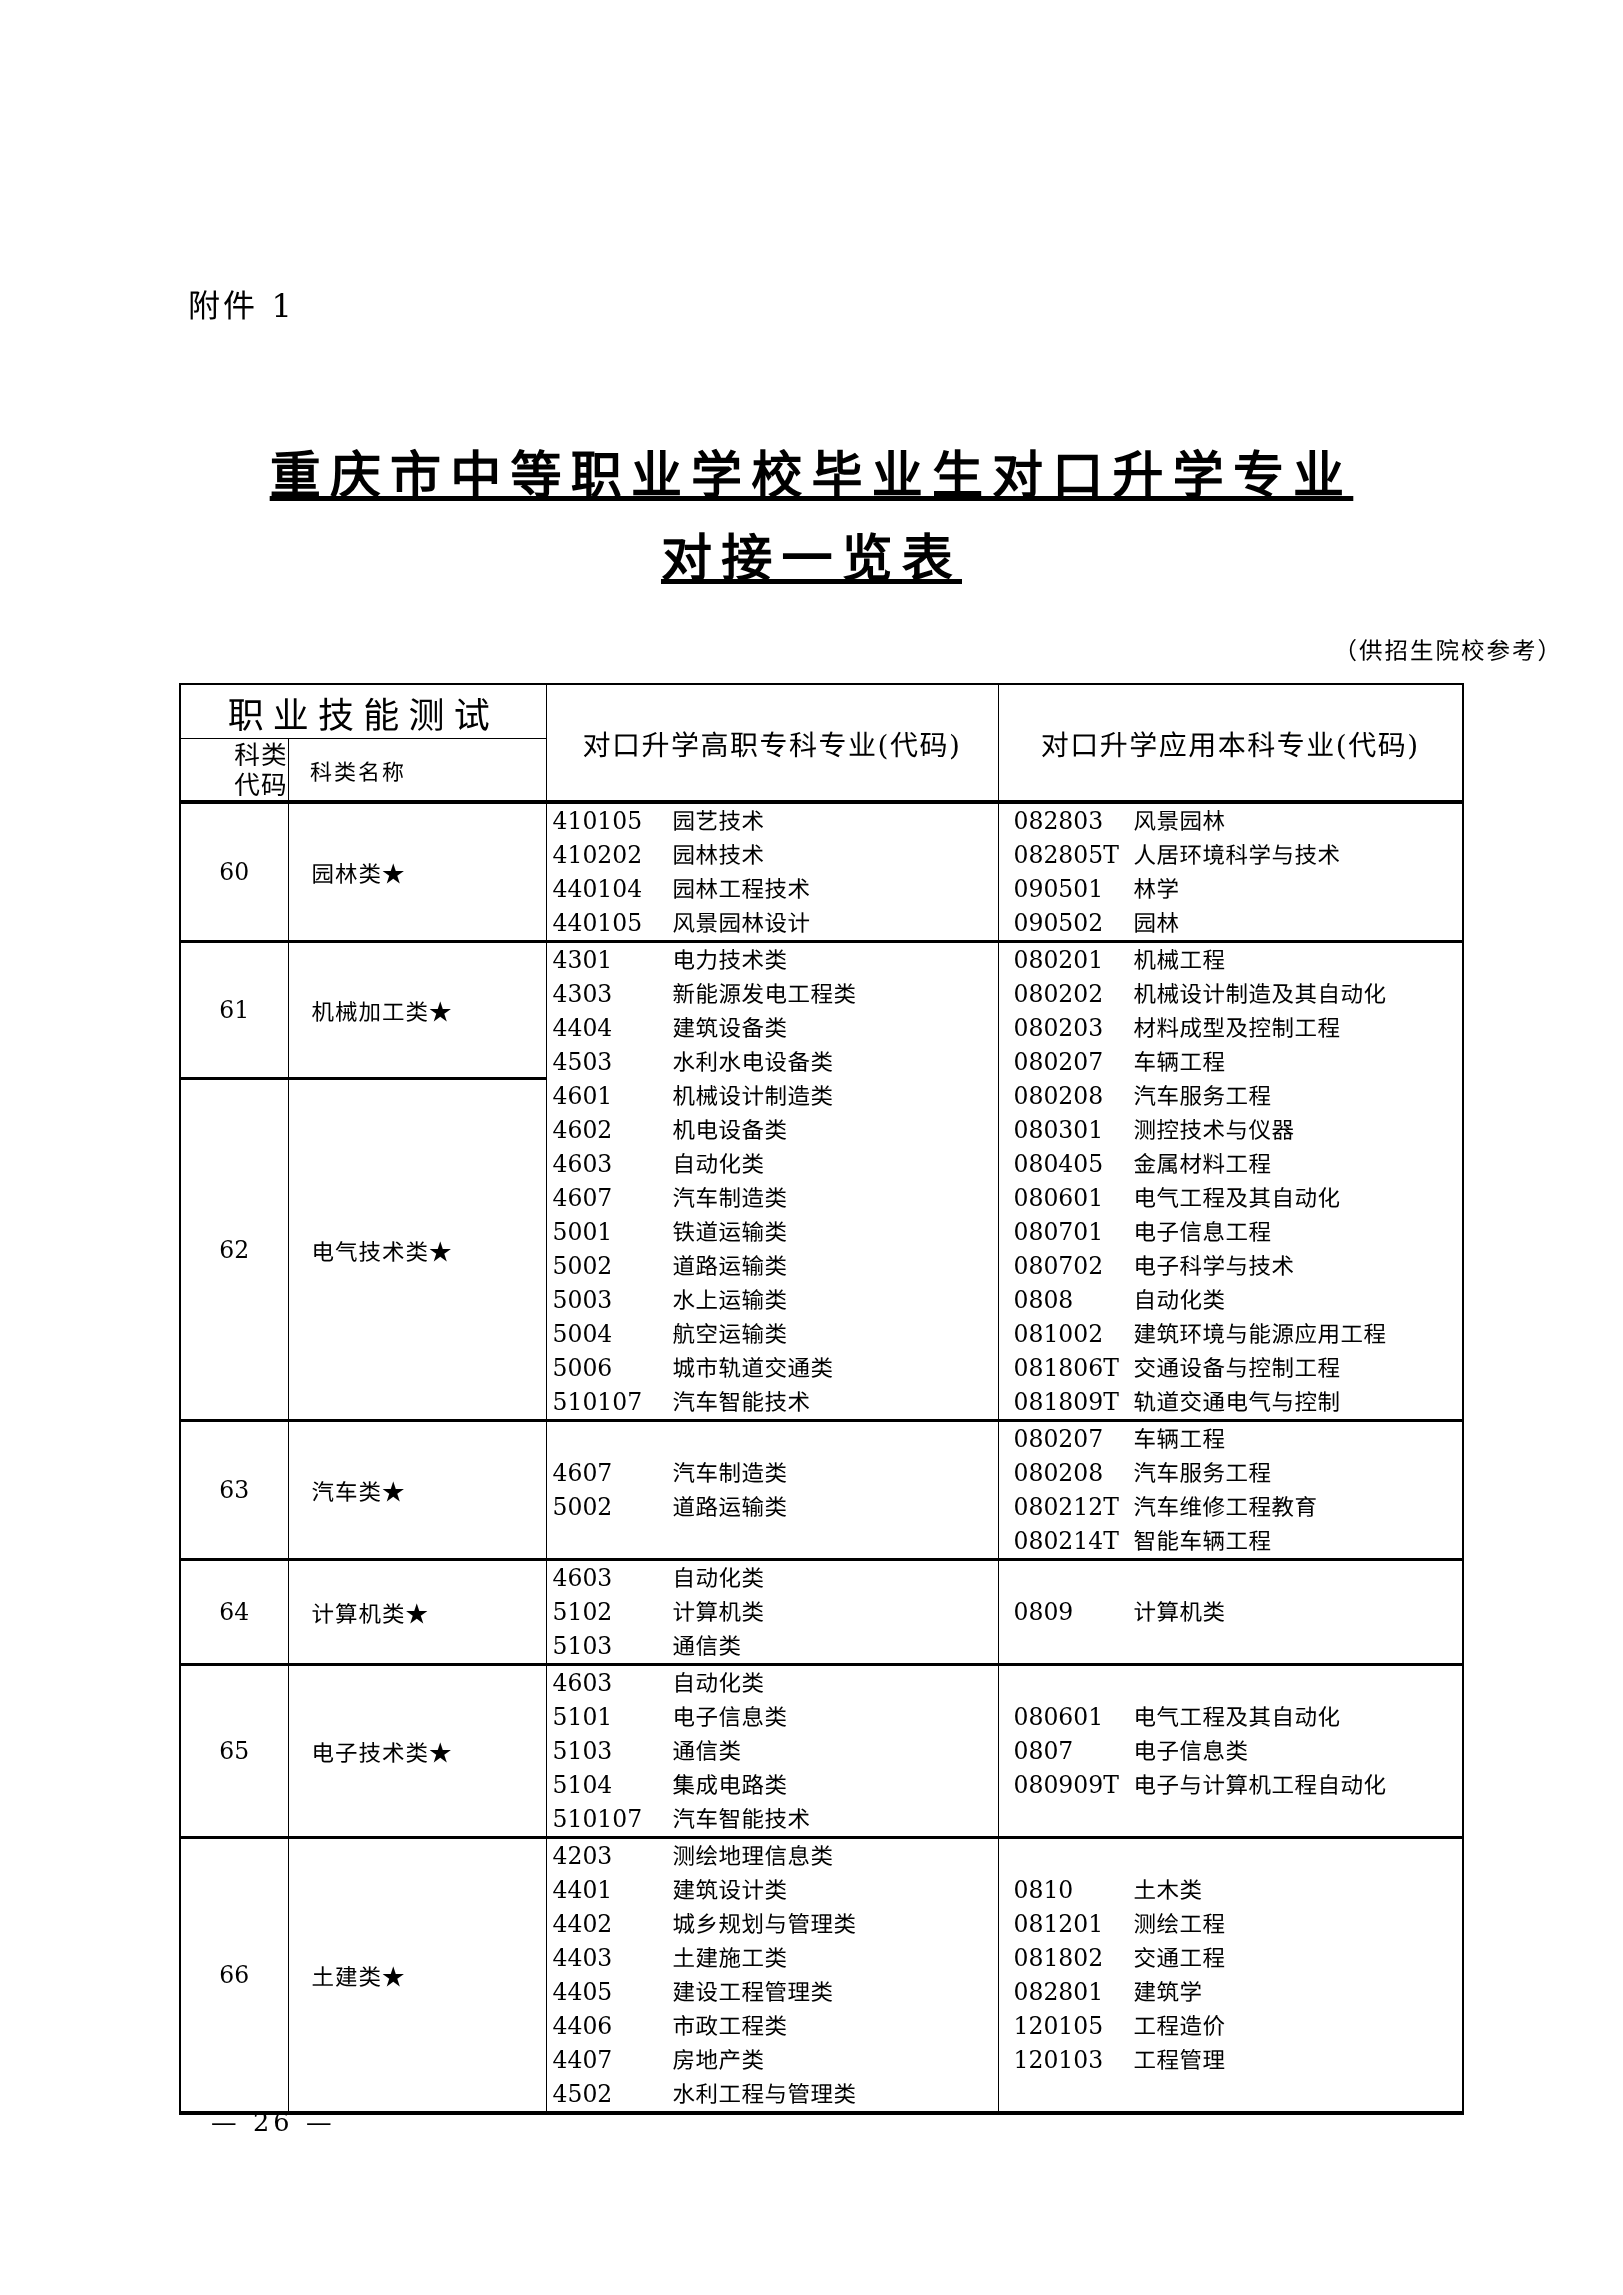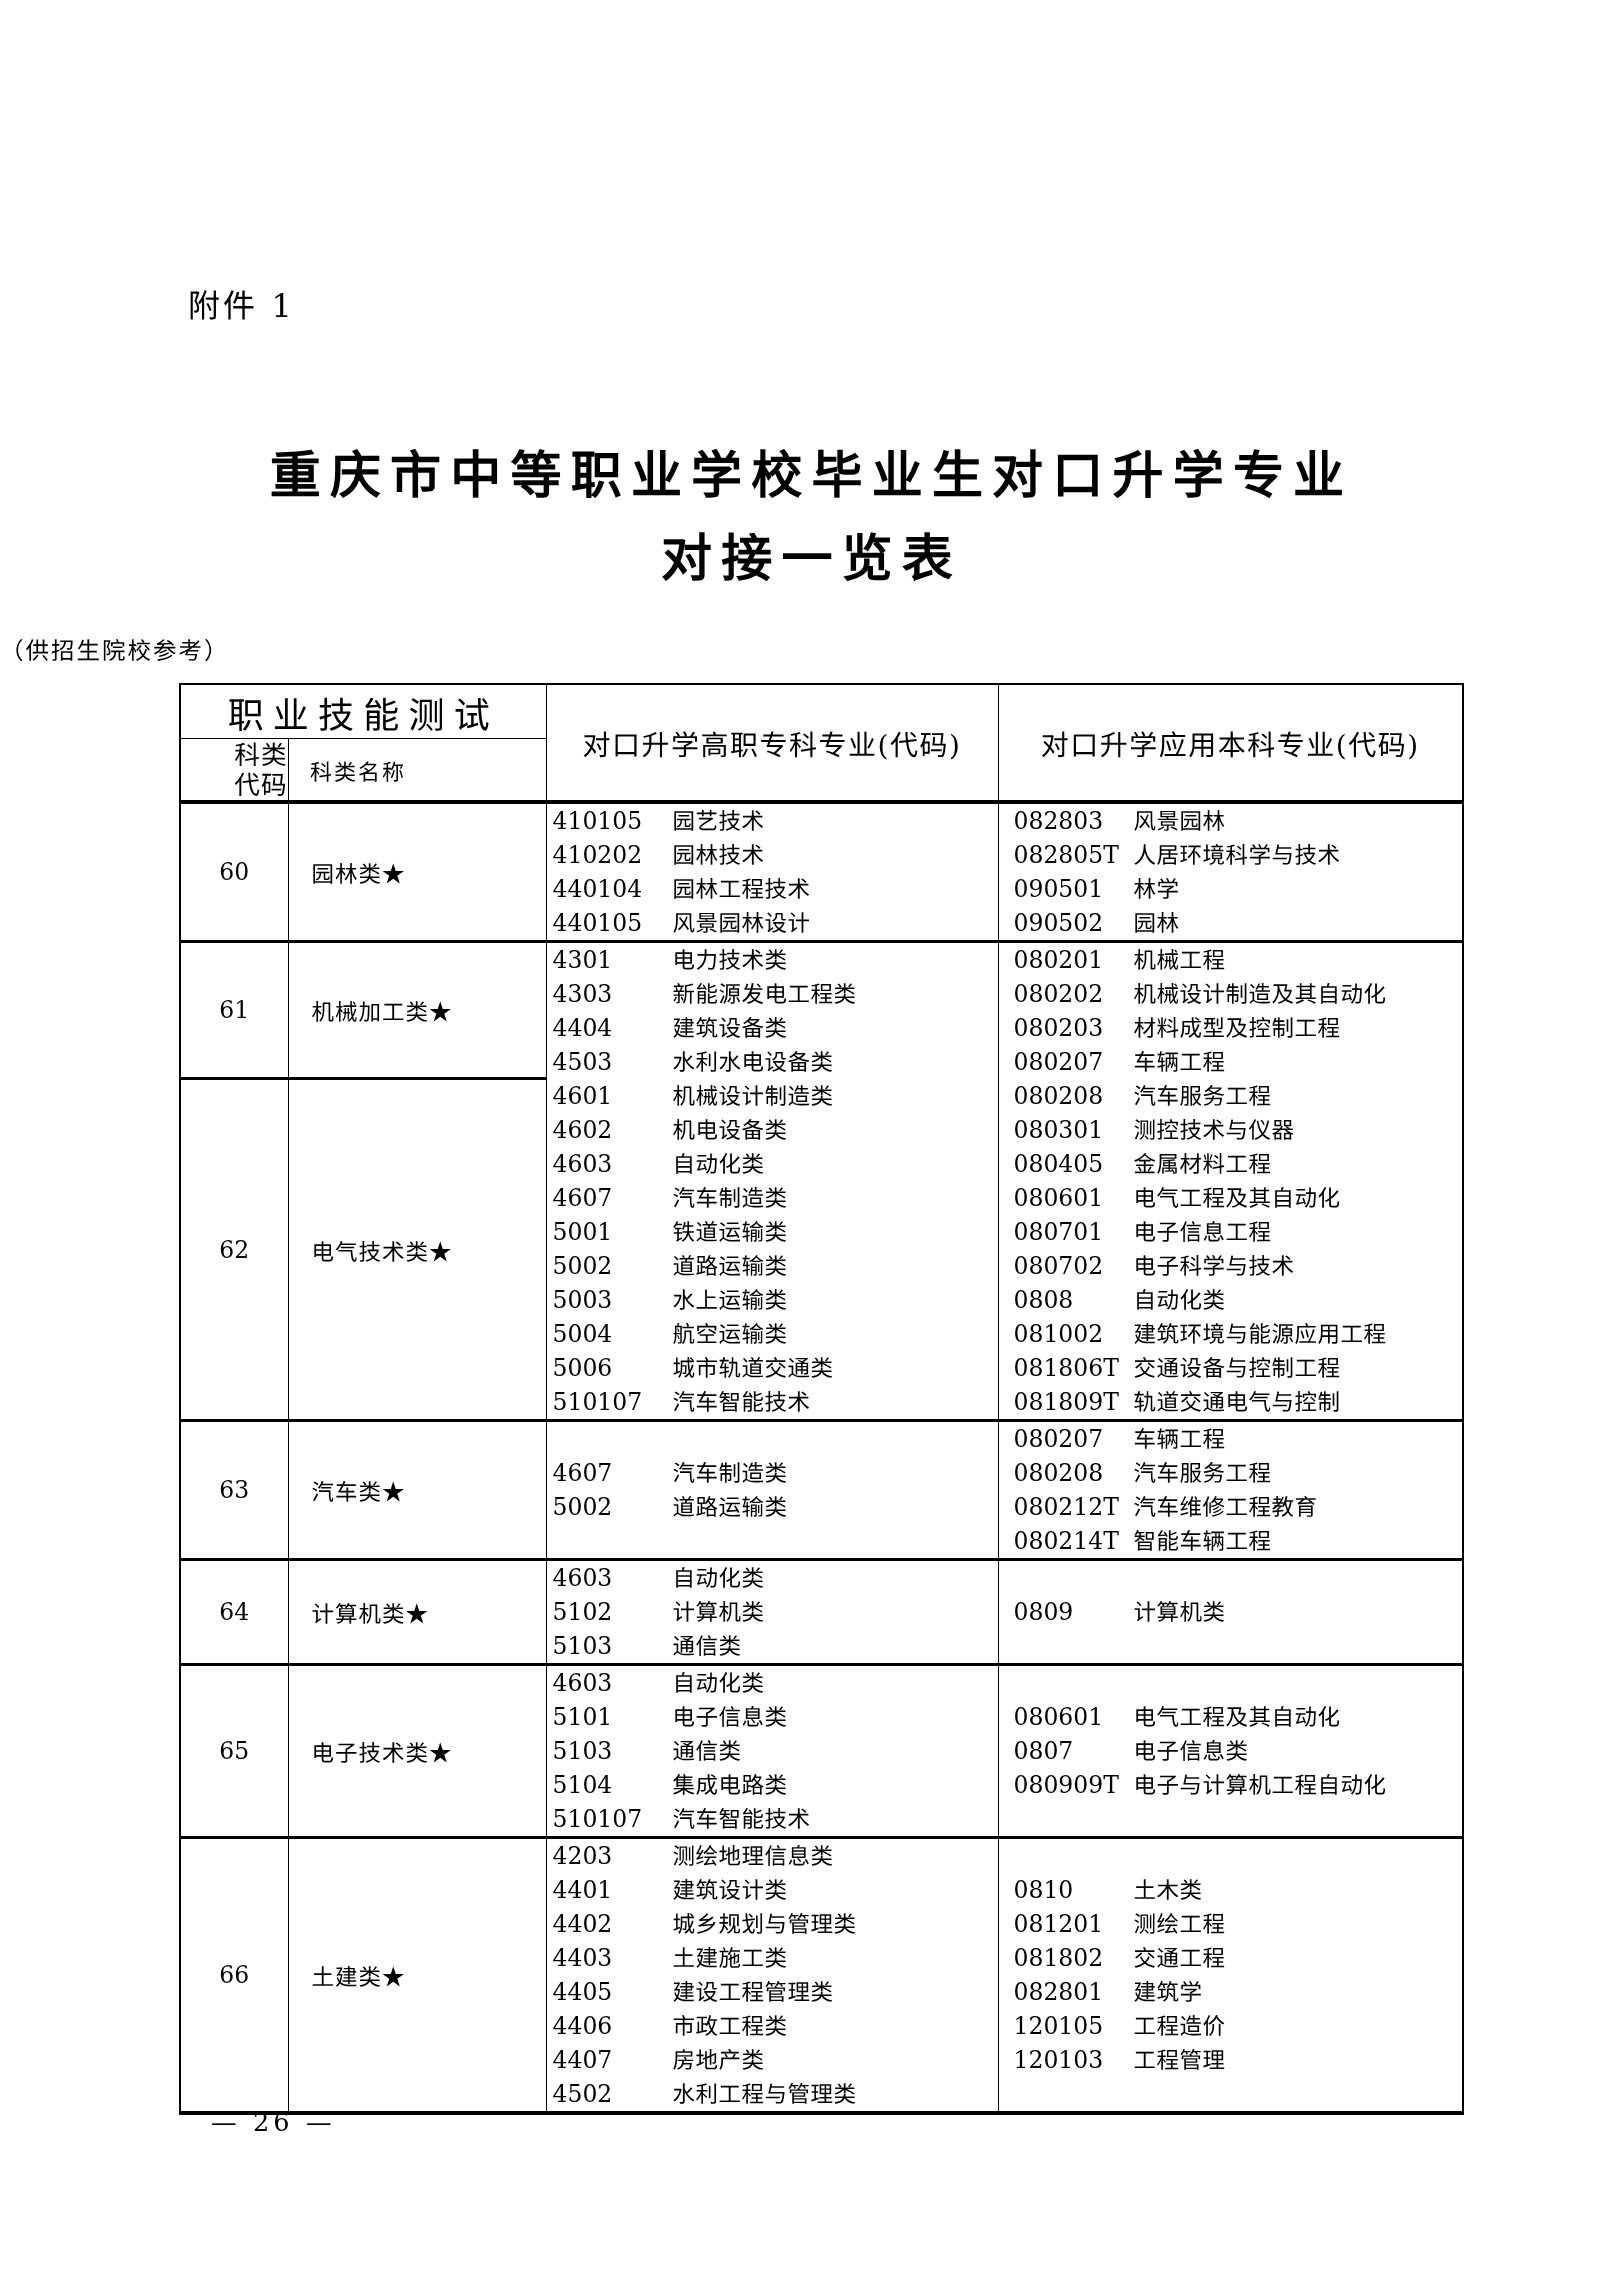--- a/index.html
+++ b/index.html
@@ -9,25 +9,25 @@
     font-family: "DejaVu Serif", "Liberation Serif", serif;
     position: relative;
   }
   .attachment {
     position: absolute; left: 188px; top: 280px;
     font-size: 32px; letter-spacing: 3.1px;
   }
   .title {
     position: absolute; top: 434px; left: 0; width: 1623px;
     text-align: center; font-weight: bold;
-    font-size: 51px; letter-spacing: 9.2px; line-height: 83px;
+    font-size: 51px; letter-spacing: 9.2px; line-height: 83px; text-decoration: underline;
   }
   .subtitle {
     position: absolute; top: 632px; left: 0; width: 1563px;
-    text-align: left; font-size: 23.5px; letter-spacing: 2px;
+    text-align: right; font-size: 23.5px; letter-spacing: 2px;
   }
   table.match-table {
     position: absolute; left: 179px; top: 683px;
     width: 1284px; table-layout: fixed;
     border-collapse: collapse;
     border: 2px solid #000;
     border-bottom-width: 4.6px;
   }
   col.c1 { width: 108px; }
   col.c2 { width: 258px; }

